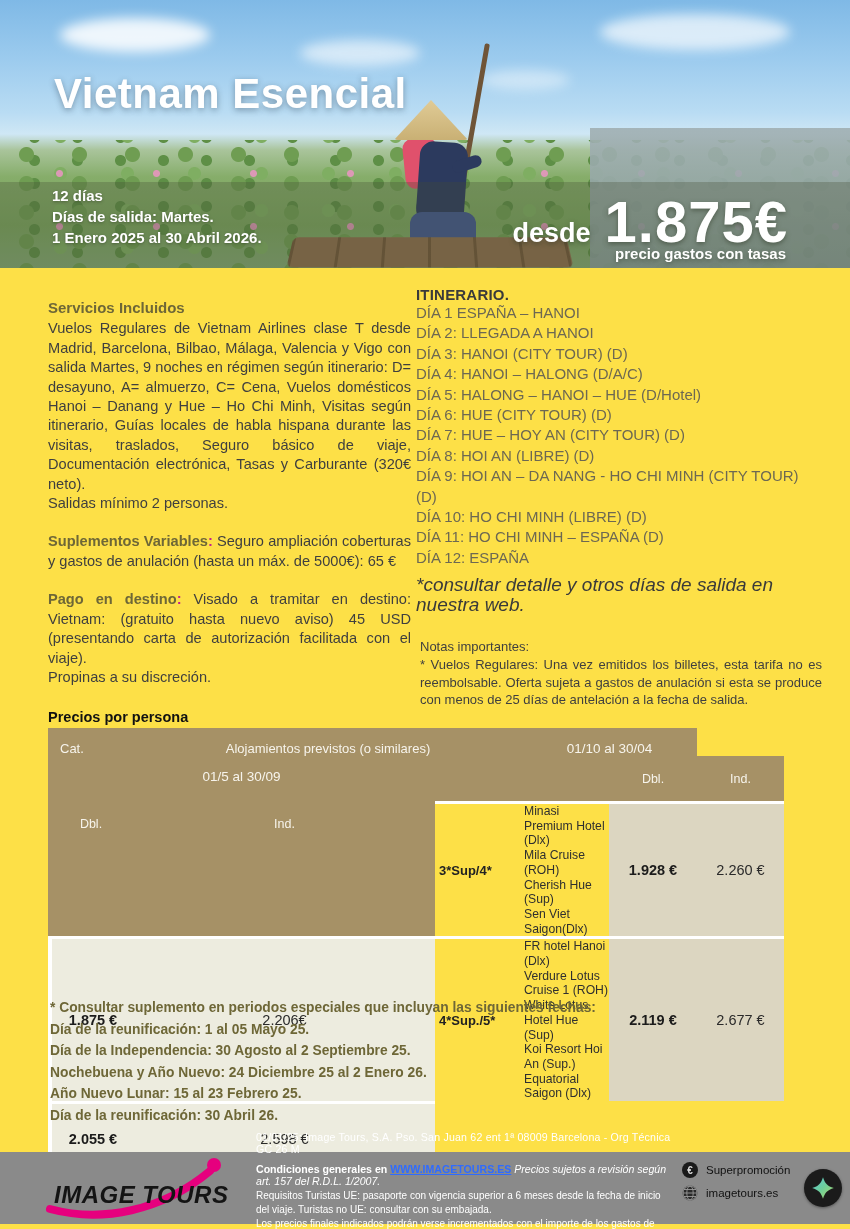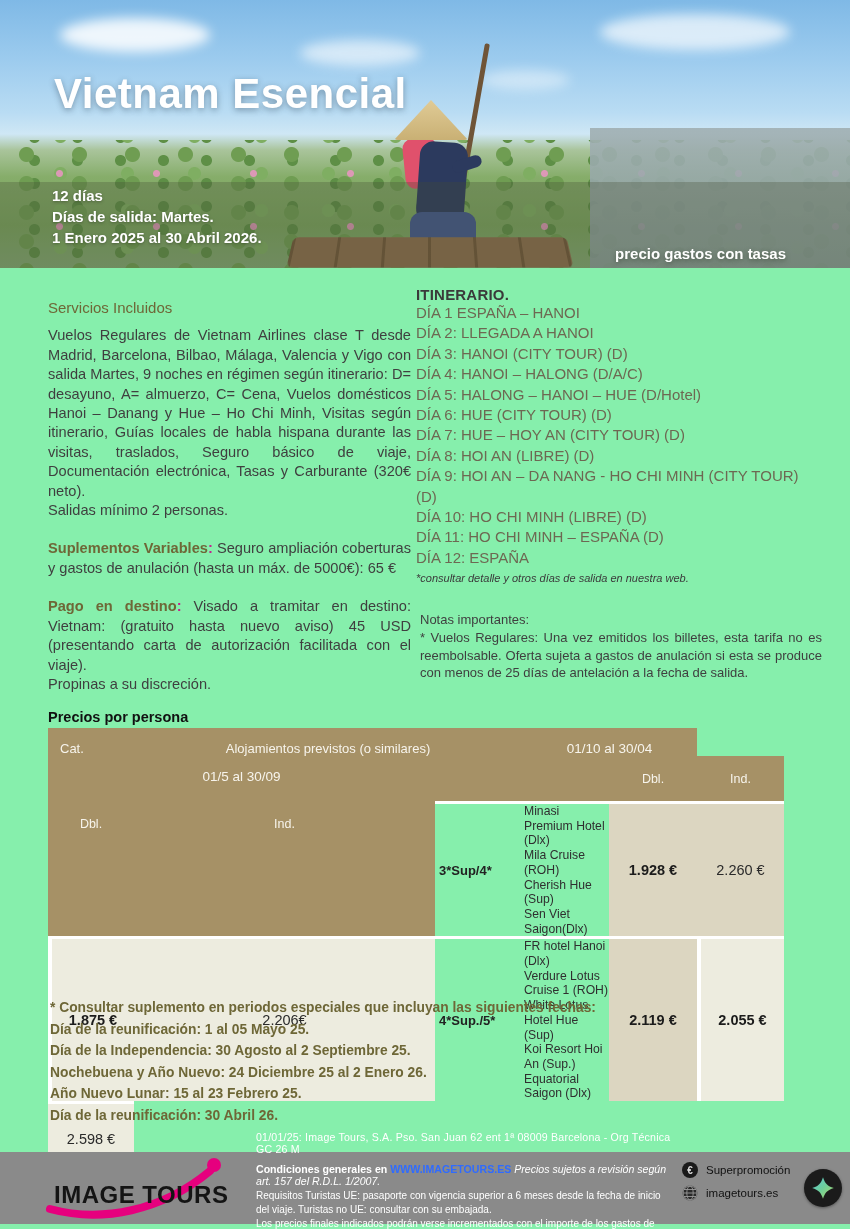--- a/index.html
+++ b/index.html
@@ -1,18 +1,18 @@
 <!DOCTYPE html>
 <html><head>
 <meta charset="utf-8">
 <style>
   * { margin:0; padding:0; box-sizing:border-box; }
   html,body { background:#ffffff; }
   body { font-family:"Liberation Sans", sans-serif; }
-  .page { position:relative; width:850px; height:1229px; background:#86efac; overflow:hidden; margin:0 auto; }
+  .page { position:relative; width:850px; height:1229px; background:#fde047; overflow:hidden; margin:0 auto; }
 
   
   .hero { position:absolute; left:0; top:0; width:850px; height:268px; overflow:hidden;
     background:linear-gradient(180deg,#7fb9e6 0%,#9ccbee 22%,#b9dcf3 42%,#cfe7f5 50%,#a9c49b 56%,#86ad6a 66%,#7aa45e 84%,#83a873 100%); }
   .cloud { position:absolute; background:rgba(255,255,255,.85); border-radius:50%; filter:blur(6px); }
   .c1 { left:60px; top:18px; width:150px; height:34px; }
   .c2 { left:300px; top:40px; width:120px; height:26px; opacity:.7; }
   .c3 { left:600px; top:14px; width:190px; height:36px; opacity:.8; }
   .c4 { left:480px; top:70px; width:90px; height:20px; opacity:.5; }
   .pond { position:absolute; left:0; top:140px; width:850px; height:128px;
@@ -45,29 +45,29 @@
   .hero-info { position:absolute; left:52px; bottom:20px; color:#ffffff; font-weight:bold; font-size:15px; line-height:21px;
     text-shadow:0 1px 3px rgba(40,50,30,.5); }
   .hero-price { position:absolute; right:62px; bottom:6px; text-align:right; color:#ffffff; text-shadow:0 2px 5px rgba(40,50,30,.5); }
   .hero-price .row { display:flex; align-items:baseline; justify-content:flex-end; gap:14px; }
   .hero-price .desde { font-size:27px; font-weight:bold; }
   .hero-price .amount { font-size:58px; font-weight:bold; letter-spacing:1px; line-height:58px; }
   .hero-price .note { font-size:15px; font-weight:bold; margin-top:-6px; padding-right:2px; }
 
   
   .col-left { position:absolute; left:48px; top:298px; width:363px; color:#3f3f3f; font-size:14.6px; line-height:19.4px; text-align:justify; }
-  .sec-head { color:#6e6737; font-weight:normal; font-size:15px; margin-bottom:9px; text-align:left; }
+  .sec-head { color:#6e6737; font-weight:bold; font-size:15px; margin-bottom:2px; text-align:left; }
   .lbl-olive { color:#6e6737; font-weight:bold; }
   .lbl-colon { color:#c32390; font-weight:bold; }
   .spacer18 { height:19px; }
 
   .col-right { position:absolute; left:416px; top:286px; width:406px; }
   .itin-head { color:#3a3a3a; font-size:15px; font-weight:bold; letter-spacing:.2px; }
   .itin-line { color:#6d6852; font-size:15px; line-height:20.4px; }
-  .itin-note { color:#3a3a3a; font-size:11px; font-style:italic; line-height:20px; margin-top:0; }
+  .itin-note { color:#3a3a3a; font-size:19px; font-style:italic; line-height:20px; margin-top:7px; }
   .notes { margin-top:24px; padding-left:4px; color:#3f3f3f; }
   .notes-head { font-size:13px; margin-bottom:2px; }
   .notes-body { font-size:13px; line-height:17.6px; text-align:justify; }
 
   
   .prices-title { position:absolute; left:48px; top:709px; font-size:14.5px; font-weight:bold; color:#111111; }
   .price-table { position:absolute; left:48px; top:728px; width:736px; display:grid;
     grid-template-columns:86px 301px 87px 87px 88px 87px; }
   .th { background:#a69166; color:#f7f4ec; }
   .th-period { grid-column:span 2; text-align:center; font-size:13.5px; padding-top:13px; }
@@ -85,26 +85,26 @@
   .td-price { justify-content:center; font-size:14.5px; color:#2a2a2a; }
   .td-price.bold { font-weight:bold; color:#1b1b1b; }
 
   
   .special { position:absolute; left:50px; top:997px; color:#6e6737; font-weight:bold; font-size:13.8px; line-height:21.5px; }
 
   
   .footer { position:absolute; left:0; top:1152px; width:850px; height:72px; background:#8a8a8a; display:flex; align-items:center; }
   .logo-wrap { position:relative; width:200px; height:66px; margin-left:42px; flex:0 0 auto; }
   .logo-swoosh { position:absolute; left:0; top:0; }
-  .logo-text { position:absolute; left:12px; top:26px; font-size:24px; font-weight:bold; color:#141414; letter-spacing:.5px; }
+  .logo-text { position:absolute; left:12px; top:26px; font-size:24px; font-weight:bold; font-style:italic; color:#141414; letter-spacing:.5px; }
   .foot-center { flex:1 1 auto; padding-left:14px; padding-right:6px; color:#ffffff; }
   .foot-line1 { font-size:10.6px; letter-spacing:.2px; margin-bottom:8px; }
   .foot-line2 { font-size:10.6px; margin-bottom:2px; }
   .foot-line2 .bold { font-weight:bold; }
-  .foot-link { color:#2f6bff; font-weight:bold; cursor:pointer;text-align:right; }
+  .foot-link { color:#2f6bff; font-weight:bold; text-decoration:underline; cursor:pointer;text-align:right; }
   .foot-italic { font-style:italic; }
   .foot-small { font-size:10px; line-height:14px; }
   .foot-icons { flex:0 0 auto; width:118px; display:flex; flex-direction:column; gap:7px; margin-top:-14px; }
   .icon-row { display:flex; align-items:center; gap:8px; }
   .icon-label { font-size:11.5px; font-weight:normal; color:#111111; }
   .coin, .globe { width:16px; height:16px; flex:0 0 auto; }
   .app-circle { flex:0 0 auto; width:38px; height:38px; border-radius:50%; background:#1b1b1b; margin:0 8px 0 4px;
     display:flex; align-items:center; justify-content:center; box-shadow:0 1px 3px rgba(0,0,0,.4); }
 </style>
 </head>
@@ -133,20 +133,24 @@
 
     <div class="hero-title">Vietnam Esencial</div>
 
     <div class="hero-info">
       <div>12 días</div>
       <div>Días de salida: Martes.</div>
       <div>1 Enero 2025 al 30 Abril 2026.</div>
     </div>
 
     <div class="hero-price">
+      <div class="row">
+        <span class="desde">desde</span>
+        <span class="amount">1.875€</span>
+      </div>
       <div class="note">precio gastos con tasas</div>
     </div>
   </div>
 
   <div class="col-left">
     <div class="sec-head">Servicios Incluidos</div>
     <div>Vuelos Regulares de Vietnam Airlines clase  T desde Madrid, Barcelona, Bilbao, Málaga, Valencia y Vigo con salida Martes, 9 noches en régimen  según itinerario: D= desayuno, A= almuerzo, C= Cena, Vuelos domésticos Hanoi – Danang y Hue – Ho Chi Minh, Visitas según itinerario,  Guías locales de habla hispana durante las visitas, traslados, Seguro básico de viaje, Documentación electrónica, Tasas y Carburante (320€ neto).</div>
     <div>Salidas mínimo 2 personas.</div>
     <div class="spacer18"></div>
     <div><span class="lbl-olive">Suplementos Variables</span><span class="lbl-colon">:</span><span> Seguro ampliación coberturas y gastos de anulación (hasta un máx. de 5000€): 65 €</span></div>
@@ -211,20 +215,21 @@
     <div class="td td-hotels">
       <div>
         <span class="hotel">FR hotel Hanoi (Dlx)</span>
         <span class="hotel">Verdure Lotus Cruise 1 (ROH)</span>
         <span class="hotel">White Lotus Hotel Hue (Sup)</span>
         <span class="hotel">Koi Resort Hoi An (Sup.)</span>
         <span class="hotel">Equatorial Saigon (Dlx)</span>
       </div>
     </div>
     <div class="td td-price bold bg1">2.119 €</div>
+    <div class="td td-price bg1">2.677 €</div>
     <div class="td td-price bold bg2 gutter-left">2.055 €</div>
     <div class="td td-price bg2">2.598 €</div>
   </div>
 
   <div class="special">
     <div> * Consultar suplemento en periodos especiales que incluyan las siguientes fechas:</div>
     <div>Día de la reunificación: 1 al 05  Mayo 25.</div>
     <div>Día de la Independencia: 30 Agosto al 2 Septiembre 25.</div>
     <div>Nochebuena y Año Nuevo: 24 Diciembre 25 al 2 Enero 26.</div>
     <div>Año Nuevo Lunar: 15 al 23 Febrero 25.</div>

